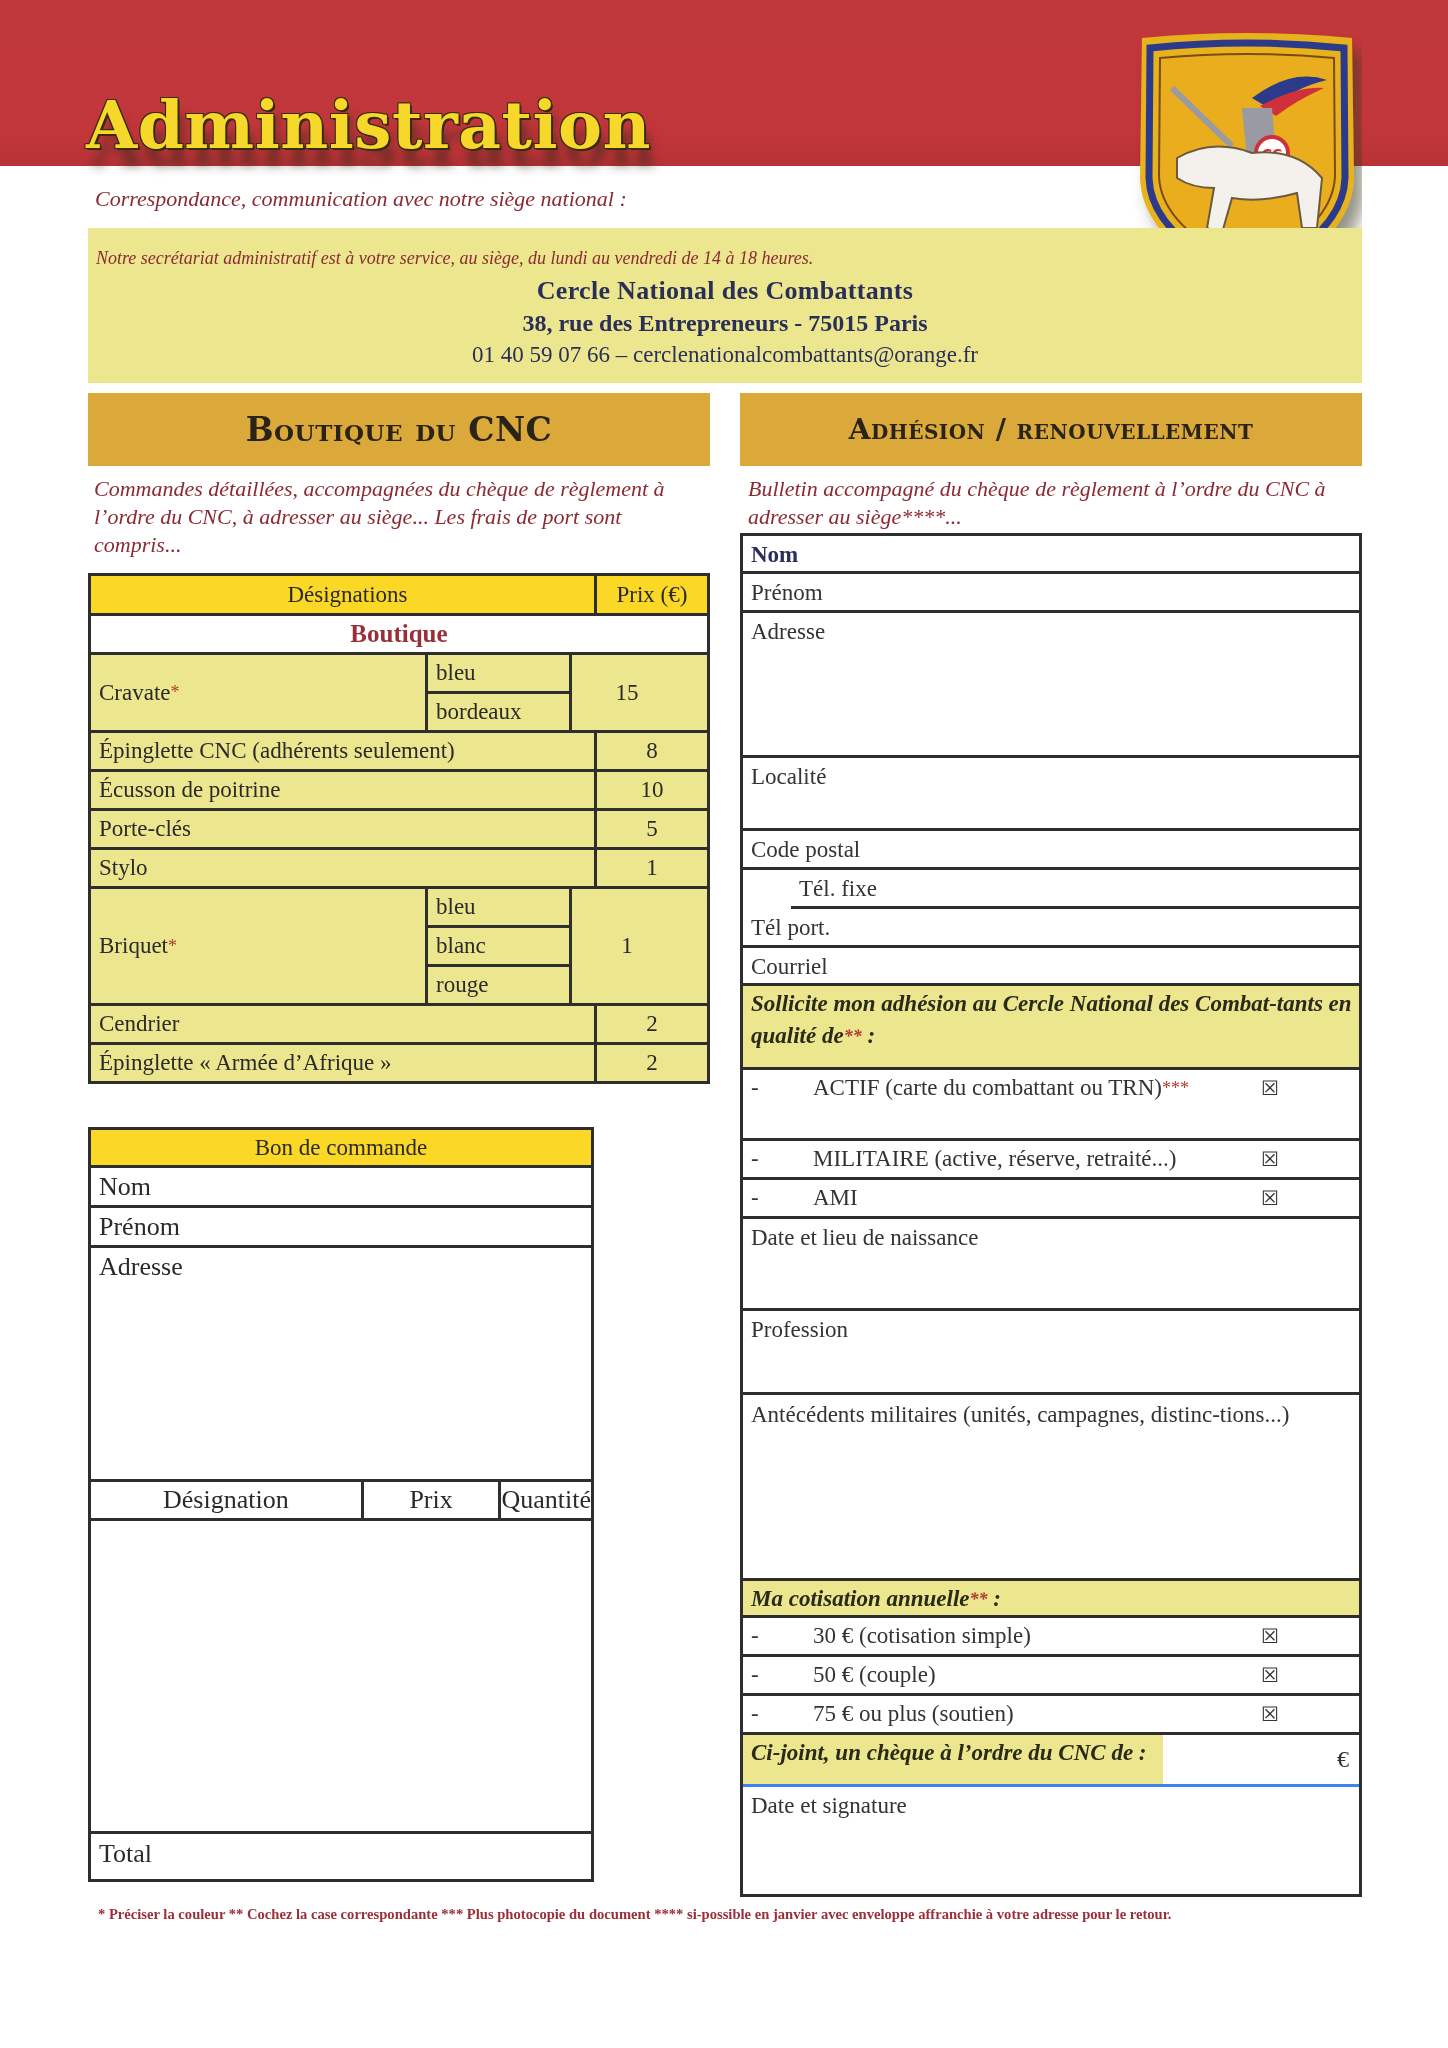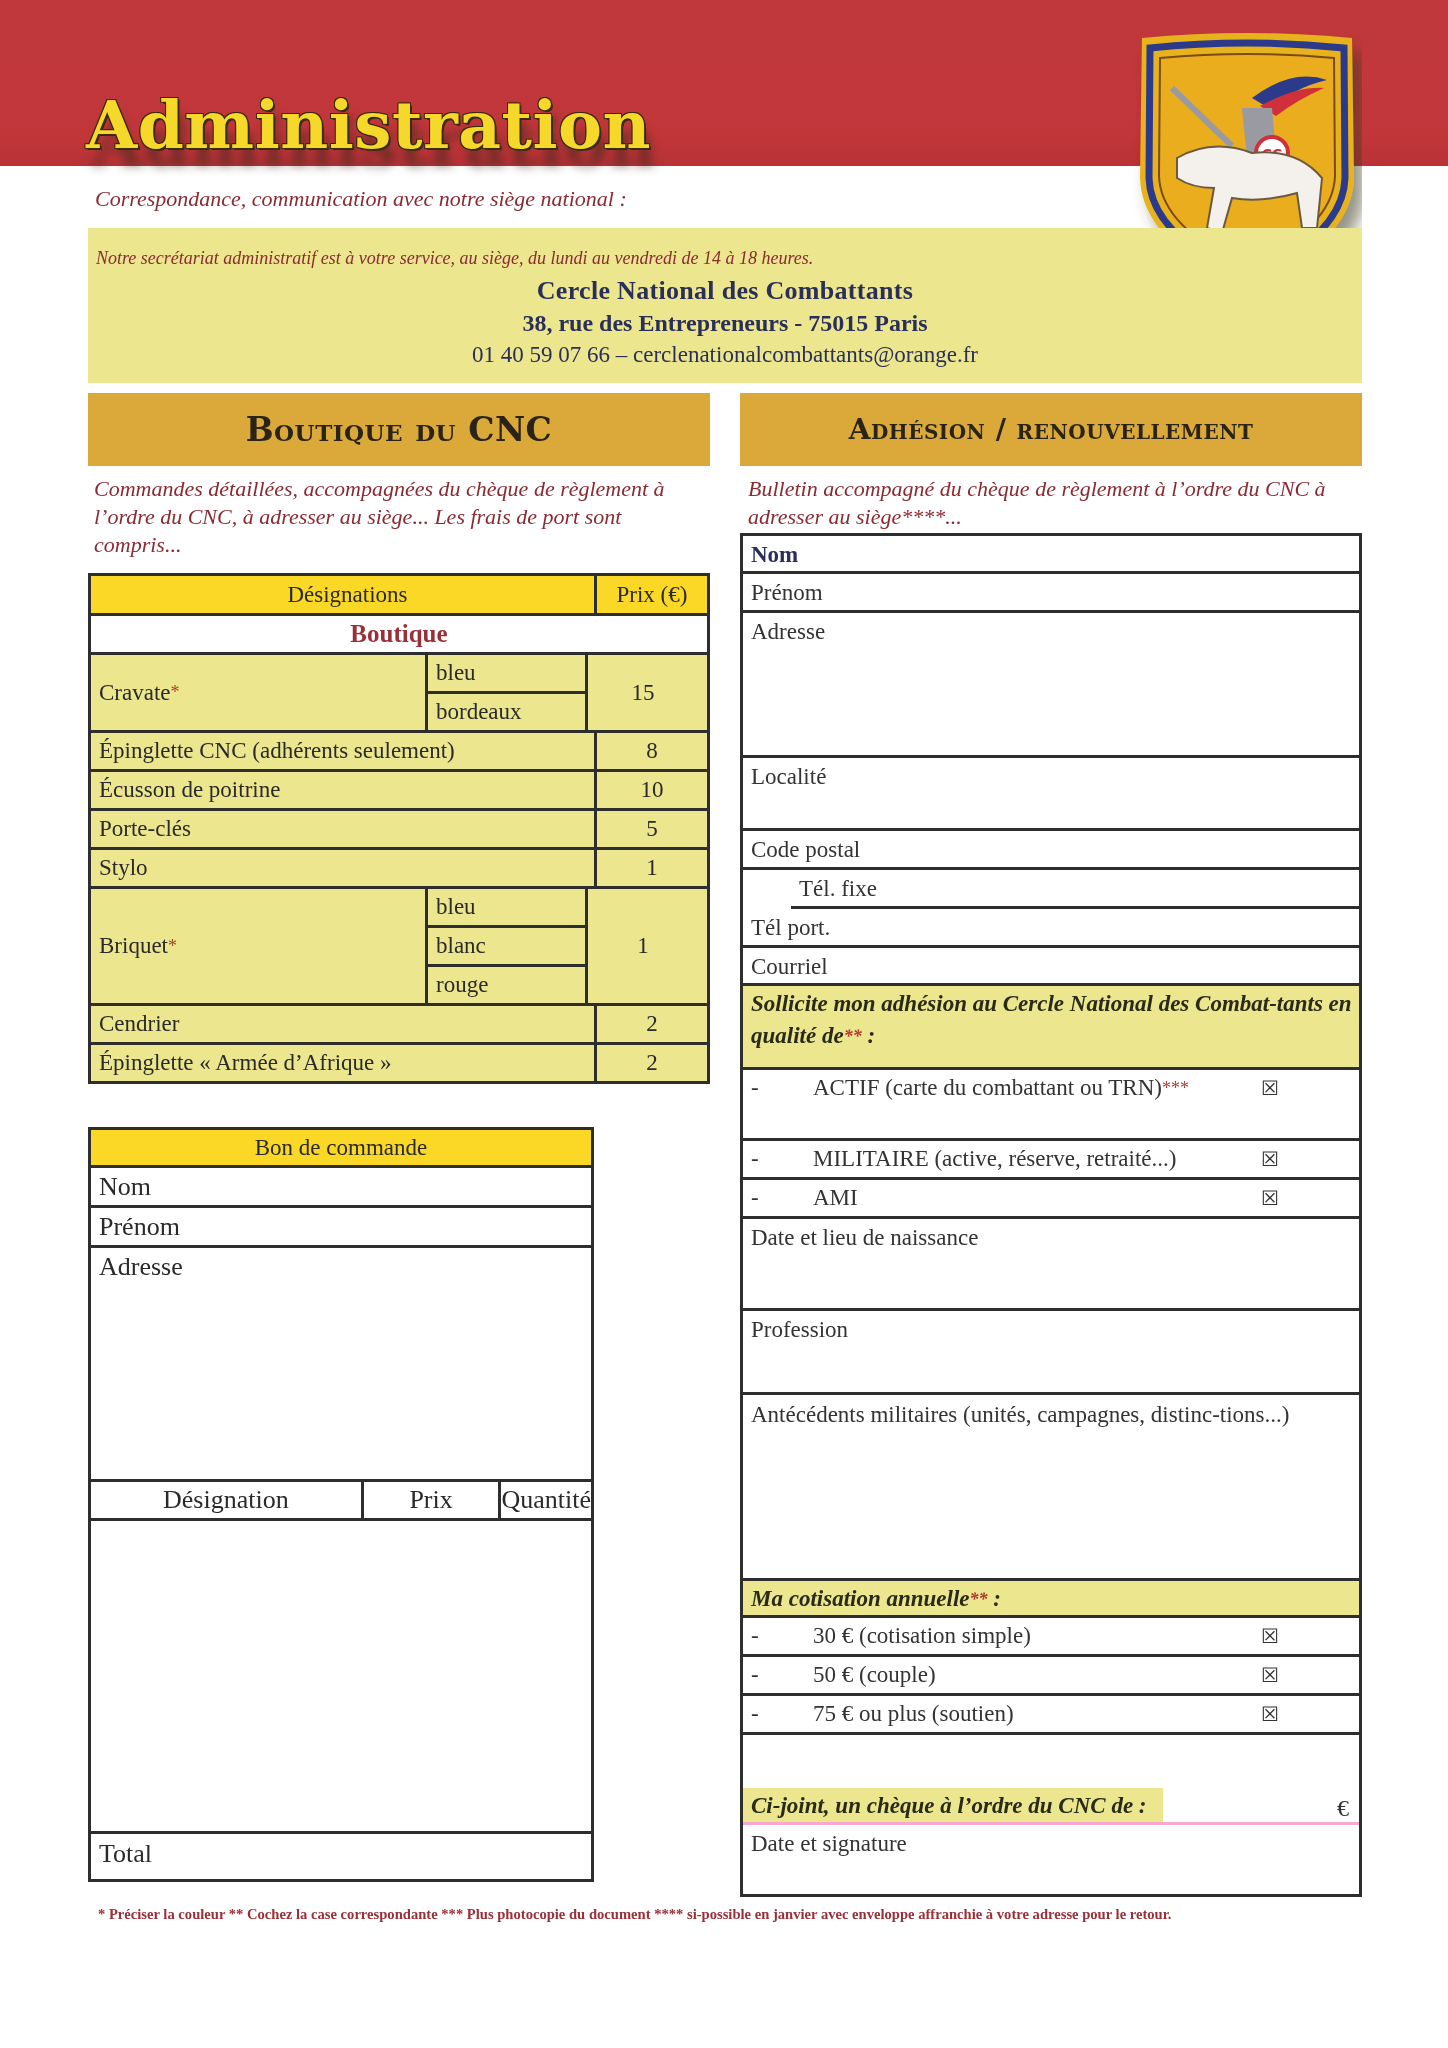--- a/index.html
+++ b/index.html
@@ -35,21 +35,21 @@
   .shop-row.head { background: #fad825; height: 37px; }
   .shop-row.cat { background: #ffffff; height: 39px; justify-content: center; align-items: center; }
   .cell { font-size: 23px; display: flex; align-items: center; padding-left: 8px; }
   .c-desig { flex: 1; }
   .c-price { width: 113px; border-left: 3px solid #2e2e2e; justify-content: center; padding-left: 0; }
   .head .c-desig { justify-content: center; padding-left: 10px; }
   .cat-label { font-size: 25px; font-weight: bold; color: #9a2f38; }
   .std { height: 39px; }
   .multi { display: flex; }
   .multi .c-name { width: 334px; }
-  .multi .variants { width: 160px; border-left: 3px solid #2e2e2e; display: flex; flex-direction: column; }
+  .multi .variants { width: 144px; border-left: 3px solid #2e2e2e; display: flex; flex-direction: column; }
   .multi .variant { height: 39px; border-top: 3px solid #2e2e2e; font-size: 23px; display: flex; align-items: center; padding-left: 8px; }
   .multi .variant:first-child { border-top: none; height: 36px; }
   .star { color: #b03a30; font-size: 18px; vertical-align: top; }
 
   
   .bon { position: absolute; left: 88px; top: 1127px; width: 506px; height: 755px; border: 3px solid #2e2e2e; }
   .bon-head { height: 38px; background: #fad825; display: flex; align-items: center; justify-content: center; font-size: 23px; border-bottom: 3px solid #2e2e2e; }
   .bon-field { border-bottom: 3px solid #2e2e2e; font-size: 26px; padding-left: 8px; }
   .bon-nom { height: 40px; line-height: 38px; }
   .bon-prenom { height: 40px; line-height: 38px; }
@@ -65,21 +65,21 @@
   
   .form { position: absolute; left: 740px; top: 533px; width: 622px; height: 1364px; border: 3px solid #2e2e2e; }
   .frow { border-bottom: 3px solid #2e2e2e; font-size: 23px; padding-left: 8px; line-height: 37px; color: #333; }
   .frow.last { border-bottom: none; }
   .frow.bold-nom { font-weight: bold; color: #2a2f5a; }
   .frow.yellow { background: #ece68e; font-weight: bold; font-style: italic; color: #2a2a18; line-height: 32px; padding-top: 2px; }
   .opt { display: flex; align-items: flex-start; font-size: 23px; border-bottom: 3px solid #2e2e2e; padding-left: 8px; color: #333; }
   .opt .dash { width: 62px; line-height: 36px; }
   .opt .otext { width: 442px; line-height: 32px; padding-top: 2px; }
   .opt .box { width: 30px; line-height: 36px; font-size: 20px; text-align: center; }
-  .cheque { display: flex; border-bottom: 3px solid #f9a8d4; height: 90px; align-items: flex-end; }
+  .cheque { display: flex; border-bottom: 3px solid #3b82f6; height: 52px; }
   .cheque .lbl { width: 420px; background: #ece68e; font-weight: bold; font-style: italic; font-size: 23px; line-height: 32px; padding: 2px 8px 0 8px; color: #2a2a18; }
   .cheque .amt { flex: 1; display: flex; align-items: center; justify-content: flex-end; padding-right: 10px; font-size: 24px; color: #333; }
 
   .footer { position: absolute; left: 98px; top: 1906px; width: 1260px; font-family: "Liberation Serif", serif; font-weight: bold; font-size: 14.6px; color: #9a2f38; white-space: nowrap; }
 </style>
 </head>
 <body>
 
 <div class="red-band"></div>
 <div class="title">Administration</div>

